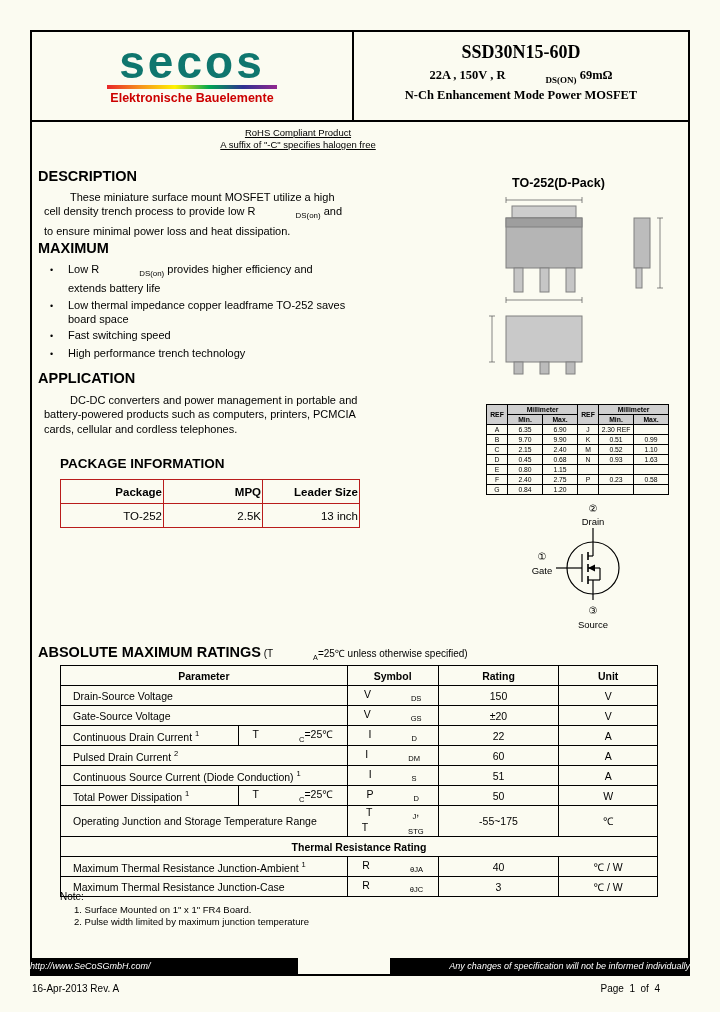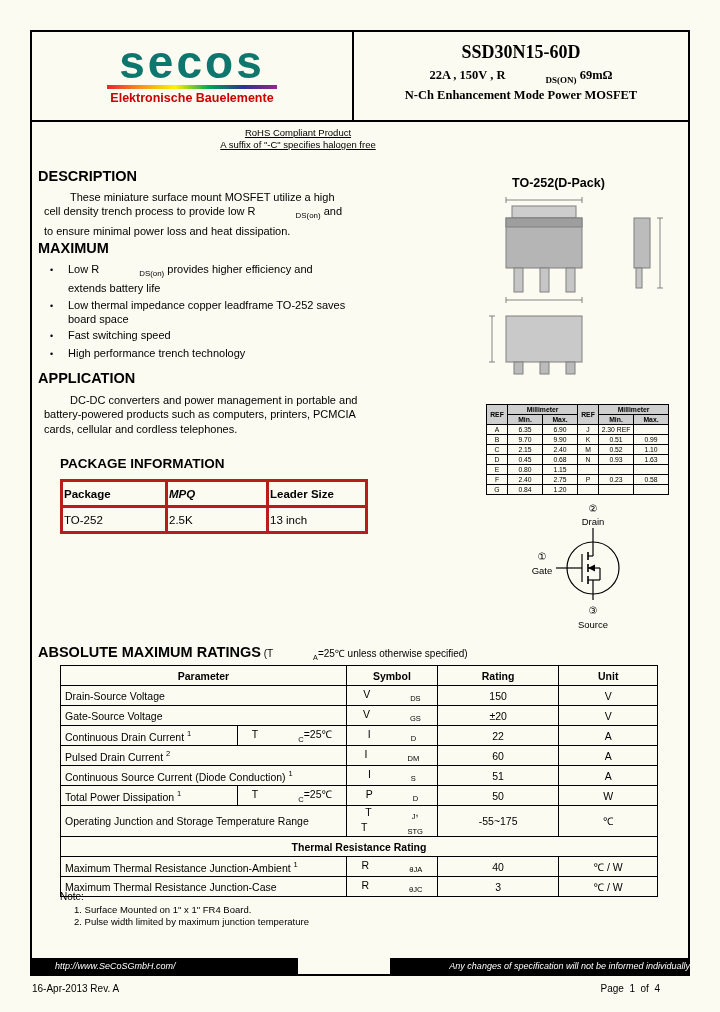--- a/index.html
+++ b/index.html
@@ -34,42 +34,42 @@
   sup { font-size:0.72em; }
 
   .pkg-label { position:absolute; left:512px; top:176px; font-weight:bold; font-size:12.5px; }
 
   .features-list { position:absolute; left:50px; top:262px; width:298px; font-size:11px; line-height:14.3px; }
   .feat { display:flex; margin-bottom:2px; }
   .feat .bullet { width:18px; flex:0 0 18px; font-size:9px; padding-top:1px; }
 
   table { border-collapse:collapse; }
   .pkg-table { position:absolute; left:60px; top:479px; font-size:11.5px; }
-  .pkg-table td, .pkg-table th { border:3px solid #b91c1c; height:21px; text-align:left; }
+  .pkg-table td, .pkg-table th { border:1px solid #b91c1c; height:21px; text-align:right; }
   .pkg-table th { font-weight:bold; }
 
   .dim-table { position:absolute; left:486px; top:404px; font-size:6.8px; line-height:8px; }
   .dim-table td, .dim-table th { border:0.5px solid #000; padding:0 1px; text-align:center; height:9px; }
   .dim-table th { background:#cfcfcf; font-weight:bold; }
 
   .ratings-heading { position:absolute; left:38px; top:644px; font-size:14.5px; font-weight:bold; }
   .ratings-heading .small-note { font-size:10px; font-weight:normal; }
 
   .ratings-table { position:absolute; left:60px; top:665px; width:598px; font-size:10.5px; }
-  .ratings-table td, .ratings-table th { border:1px solid #000; height:19px; padding:0 4px; }
+  .ratings-table td, .ratings-table th { border:1px solid #000; height:19px; padding:0 12px; }
   .ratings-table th { font-weight:bold; text-align:center; }
   .ratings-table td.c { text-align:center; padding:0 14px; }
   .ratings-table td.thermal { font-weight:bold; text-align:center; }
 
   .notes { position:absolute; left:60px; top:891px; font-size:10px; line-height:12.5px; }
   .note-item { font-size:9.5px; margin-left:14px; }
 
   .footer-bar { position:absolute; top:958px; height:16px; background:#000; color:#fff;
                 font-size:9px; font-style:italic; line-height:16px; }
-  .footer-bar.left { left:30px; width:268px; padding-left:25px; box-sizing:border-box; }
+  .footer-bar.left { left:30px; width:268px; padding-left:0; box-sizing:border-box; }
   .footer-bar.right { left:390px; width:300px; text-align:right; padding-right:0; box-sizing:border-box; }
   .footer-date { position:absolute; left:32px; top:983px; font-size:10px; }
   .footer-page { position:absolute; right:60px; top:983px; font-size:10px; white-space:pre; }
 
   svg text { font-family:"Liberation Sans", sans-serif; }
 </style>
 </head>
 <body>
 
 <div class="page">
@@ -245,21 +245,21 @@
   </div>
 
   <div class="sec-heading" style="left:38px; top:370px;">APPLICATION</div>
   <div class="body-text indent" style="left:44px; top:393px; width:320px;">DC-DC converters and power management in portable and battery-powered products such as computers, printers, PCMCIA cards, cellular and cordless telephones.</div>
 
   <div class="sec-heading" style="left:60px; top:456px; font-size:13.5px;">PACKAGE INFORMATION</div>
   <table class="pkg-table">
     <tbody>
         <tr>
       <th style="width:100px;">Package</th>
-      <th style="width:96px;font-style:italic;">MPQ</th>
+      <th style="width:96px;">MPQ</th>
       <th style="width:94px;">Leader Size</th>
     </tr>
     <tr>
       <td>TO-252</td>
       <td>2.5K</td>
       <td>13 inch</td>
     </tr>
   </tbody>
     </table>
 

